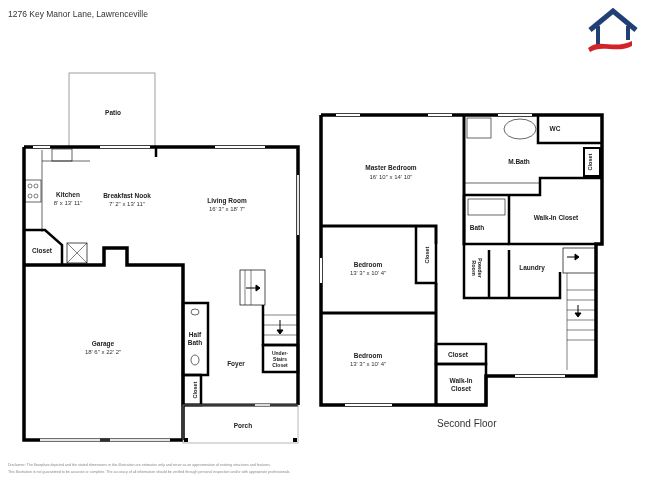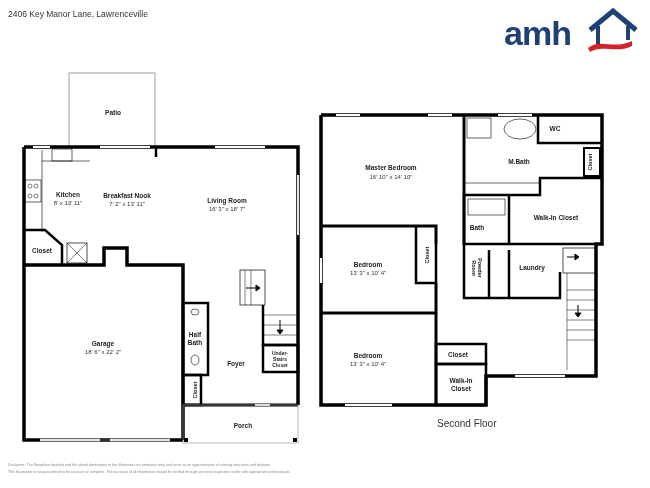--- a/index.html
+++ b/index.html
@@ -13,24 +13,23 @@
   .floor-title { position: absolute; font-size: 10px; color: #333; }
   .floor-title.first { left: 139px; top: 459px; font-size: 9px; color: #111; background: #fff; padding: 0 1px; margin-top: 48px; }
   .floor-title.second { left: 437px; top: 418px; }
   .disclaimer { position: absolute; left: 8px; font-size: 3.6px; color: #888; white-space: nowrap; }
   .disclaimer.l1 { top: 463px; }
   .disclaimer.l2 { top: 470px; }
 </style>
 </head>
 <body>
 
-<div class="address">2406 Key Manor Lane, Lawrenceville</div>
+<div class="address">1276 Key Manor Lane, Lawrenceville</div>
 
 <div class="logo">
-  <div class="logo-text">amh</div>
   <svg style="position:absolute;left:82px;top:0;" width="54" height="46" viewBox="0 0 54 46">
     <polyline points="4,22 27,3 50,22" fill="none" stroke="#1f3f75" stroke-width="5" stroke-linejoin="miter"></polyline>
     <polyline points="12,18 12,38" fill="none" stroke="#1f3f75" stroke-width="4"></polyline>
     <polyline points="42,18 42,32" fill="none" stroke="#1f3f75" stroke-width="4"></polyline>
     <path d="M2,40 C14,30 28,42 46,33 L46,38 C30,46 16,36 4,44 Z" fill="#d2232a"></path>
   </svg>
 </div>
 
 <svg class="plan" width="650" height="488" viewBox="0 0 650 488">
   <g fill="none" stroke="#000">

